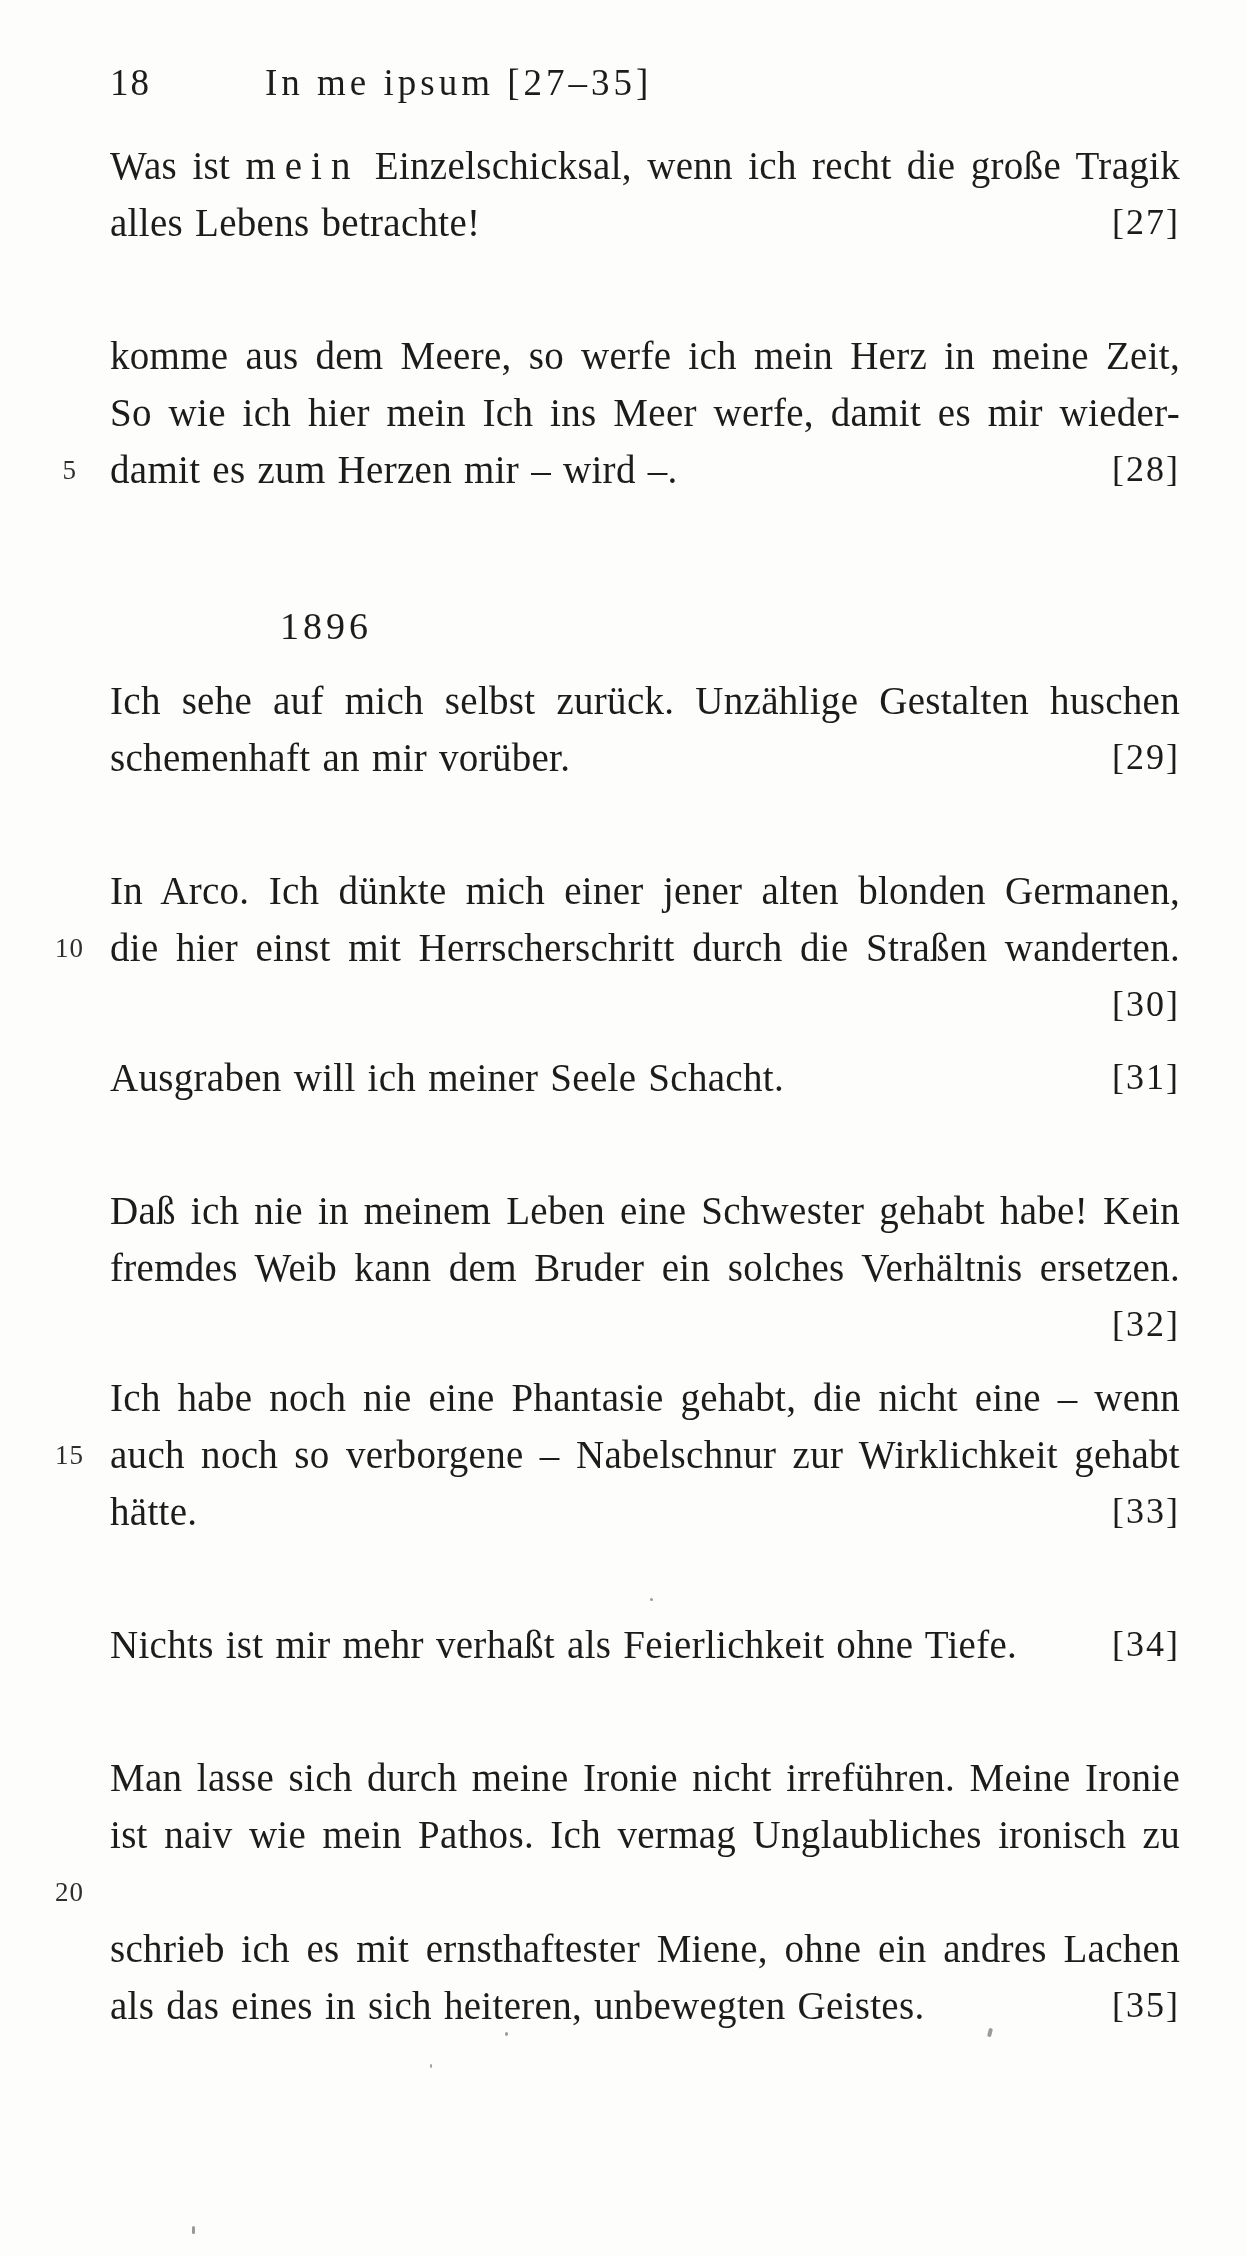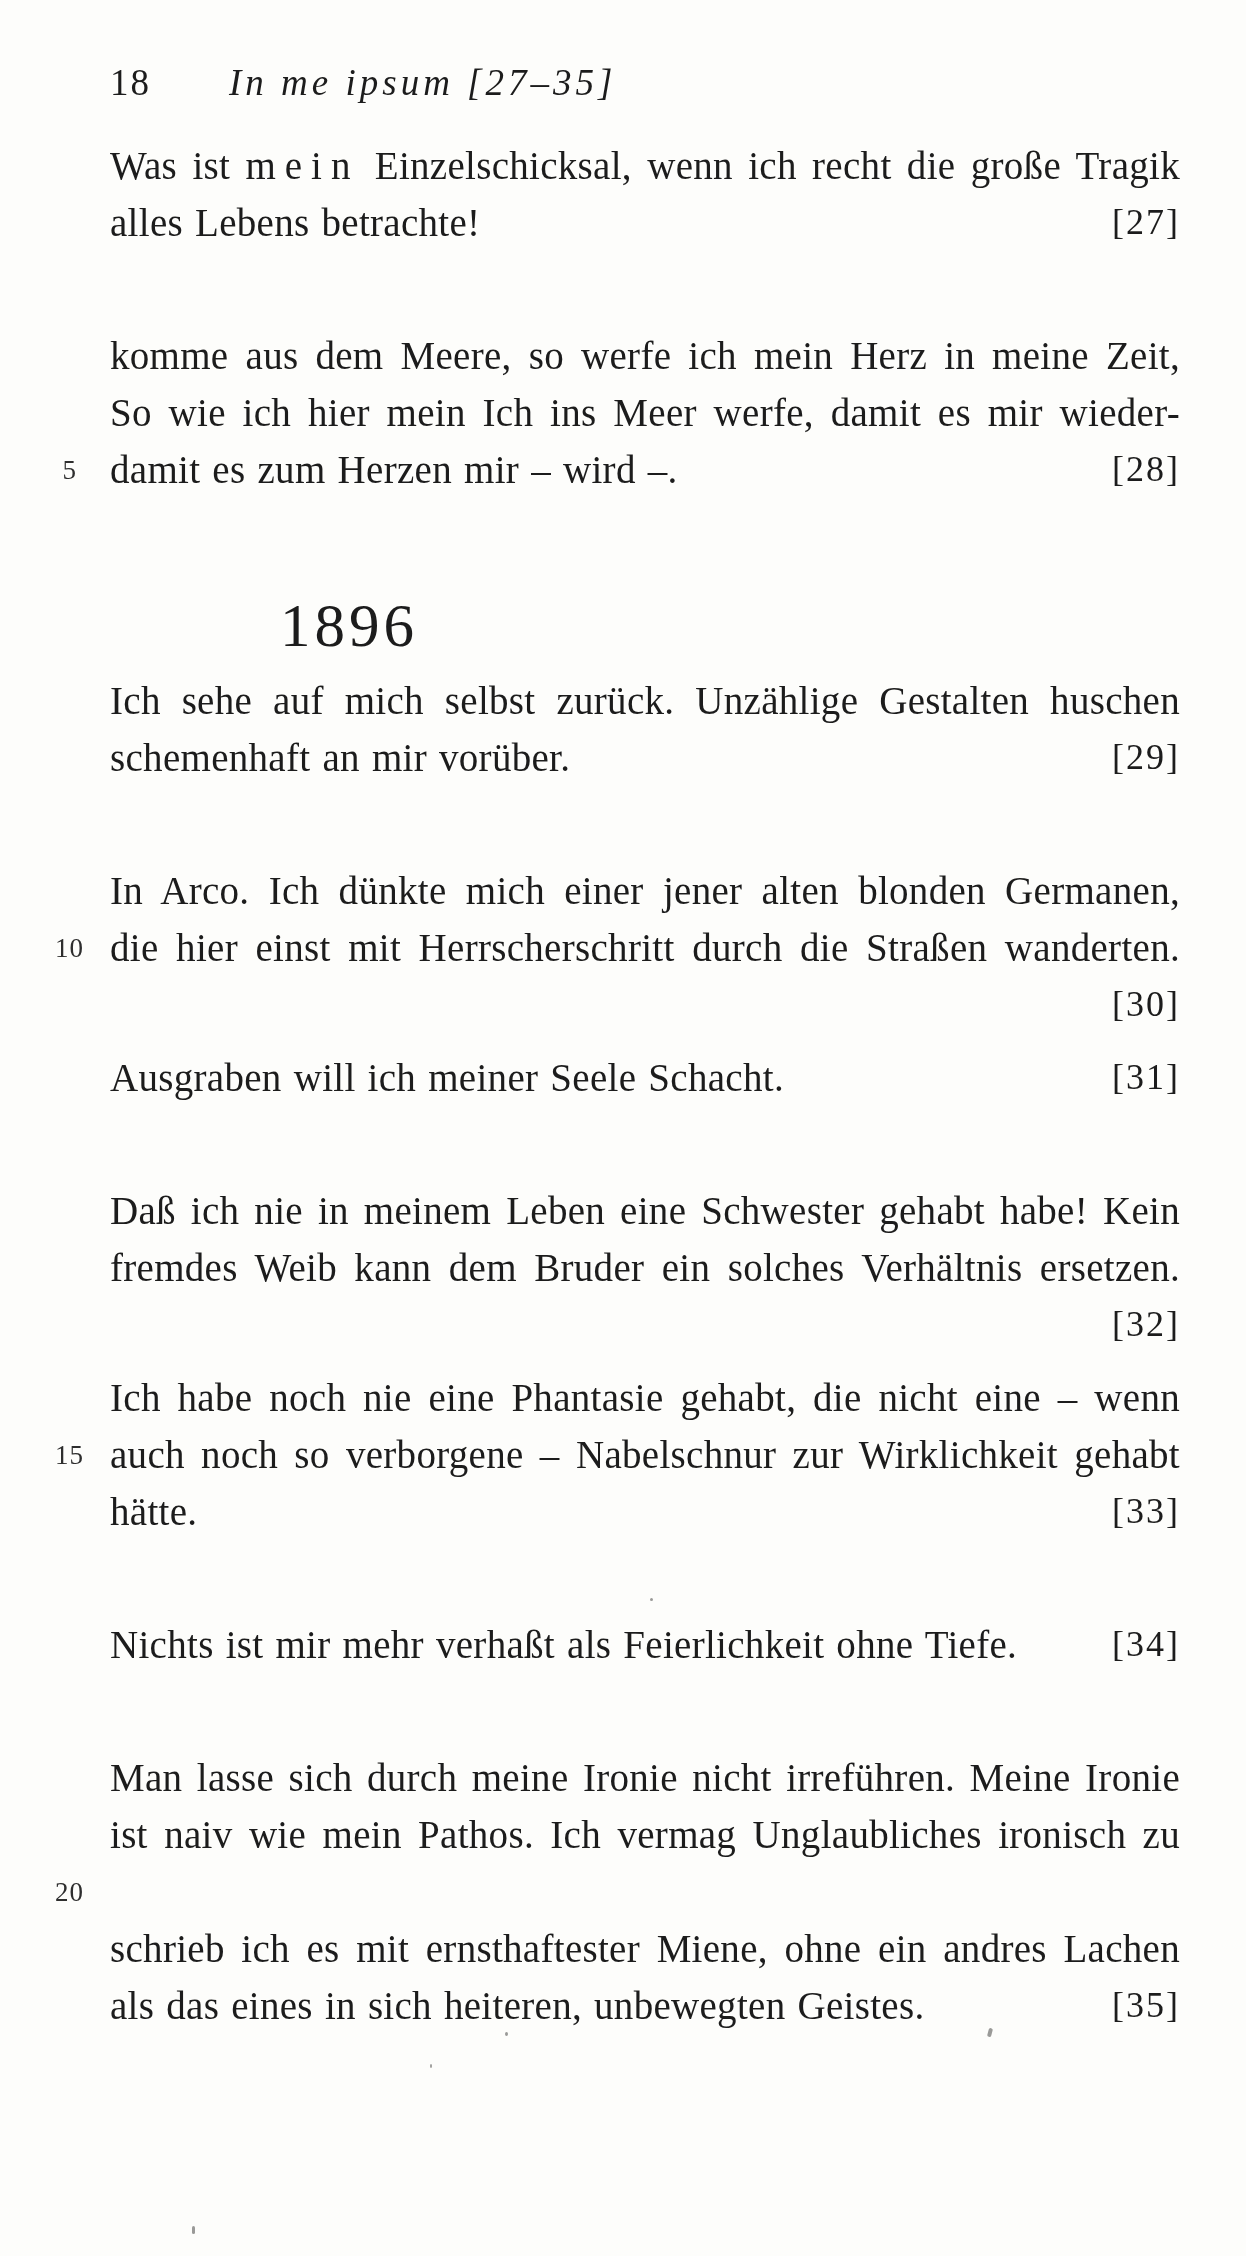--- a/index.html
+++ b/index.html
@@ -8,29 +8,29 @@
     width:1246px;height:2256px;
     background:#fdfdfb;
     color:#1c1c1c;
     font-family:"Liberation Serif","DejaVu Serif",serif;
     overflow:hidden;
   }
   .content{position:absolute;left:110px;top:54px;width:1070px;}
   
   .header{display:flex;align-items:flex-end;font-size:37px;line-height:57px;}
   .pagenum{letter-spacing:2px;}
-  .running-title{font-style:italic;margin-left:78px;letter-spacing:4px;}
+  .running-title{margin-left:114px;letter-spacing:4px;}
   
   .block.para{margin-top:76px;}
   .block.para.first{margin-top:26px;}
   .block.para.tight{margin-top:16px;}
   .block.para.after-heading{margin-top:16px;}
   .block.heading{
     margin-top:98px;
-    font-size:61px;line-height:60px;
+    font-size:38px;line-height:60px;
     padding-left:170px;letter-spacing:4px;
   }
   
   .line{
     position:relative;
     font-size:39px;line-height:57px;min-height:57px;
     word-spacing:2px;letter-spacing:0.3px;
   }
   .line.fill{text-align:justify;text-align-last:justify;-moz-text-align-last:justify;}
   .line.flex{display:flex;justify-content:space-between;align-items:center;}

